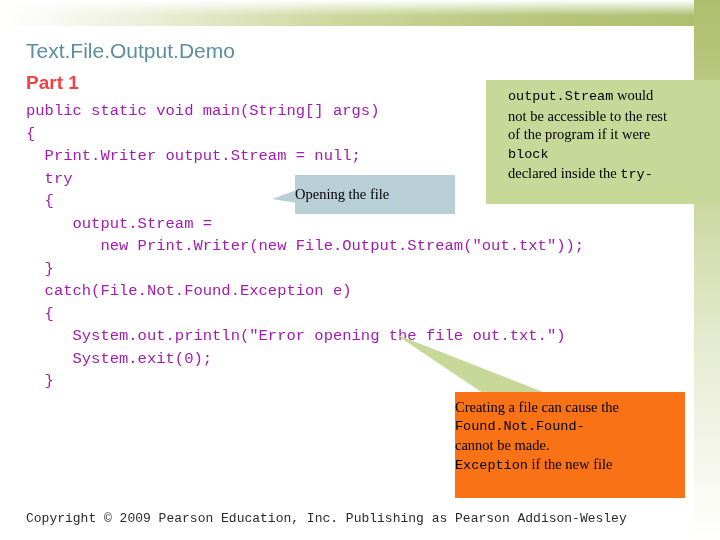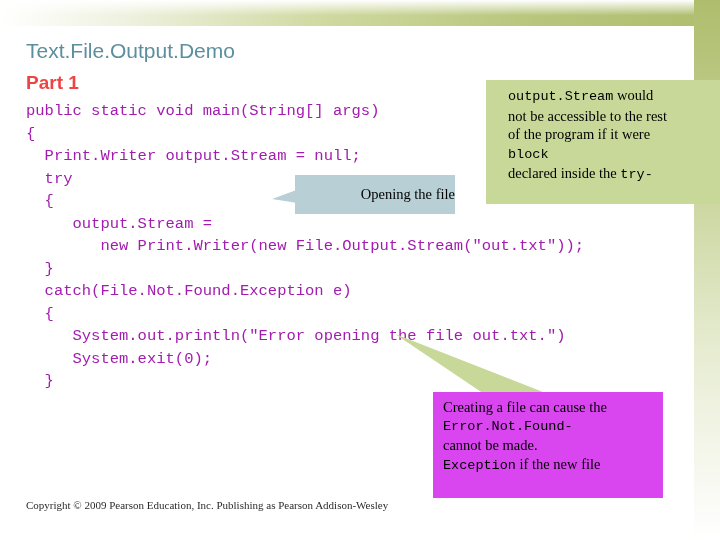--- a/index.html
+++ b/index.html
@@ -82,21 +82,21 @@
     left: 295px;
     top: 175px;
     width: 160px;
     height: 39px;
     background: #b9cfd6;
     color: #000000;
     font-family: "Liberation Serif", serif;
     font-size: 14.5px;
     display: flex;
     align-items: center;
-    justify-content: flex-end;
+    justify-content: flex-start;
     z-index: 5;
   }
   
   .callout-right {
     position: absolute;
     left: 486px;
     top: 80px;
     width: 244px;
     height: 124px;
     background: #c8d898;
@@ -108,47 +108,47 @@
     box-sizing: border-box;
     z-index: 5;
   }
   .callout-right .mono {
     font-family: "Liberation Mono", monospace;
     font-size: 13.5px;
   }
   
   .callout-bottom {
     position: absolute;
-    left: 433px;
+    left: 455px;
     top: 392px;
     width: 230px;
     height: 106px;
-    background: #d946ef;
+    background: #f97316;
     color: #000000;
     font-family: "Liberation Serif", serif;
     font-size: 14.5px;
     line-height: 19px;
-    padding: 6px 8px 6px 10px;
+    padding: 6px 8px 6px 0;
     box-sizing: border-box;
     z-index: 5;
   }
   .callout-bottom .mono {
     font-family: "Liberation Mono", monospace;
     font-size: 13.5px;
   }
   .pointer {
     position: absolute;
     z-index: 4;
   }
   .footer {
     position: absolute;
     left: 26px;
-    top: 499px;
-    font-family: Liberation Serif, serif;
-    font-size: 11px;
+    top: 511px;
+    font-family: Liberation Mono, monospace;
+    font-size: 13px;
     color: #2b2b2b;
     white-space: nowrap;
   }
 </style>
 </head>
 <body>
 
 <div id="slide">
 
   <div class="top-band">
@@ -194,21 +194,21 @@
       <span>declared inside the </span><span class="mono">try-</span>
     </div>
   </div>
 
   <svg class="pointer" style="left:395px; top:330px; width:150px; height:80px;" viewBox="0 0 150 80">
     <polygon points="0,4 148,62 110,78" fill="#c8d898"></polygon>
   </svg>
 
   <div class="callout-bottom">
     <div>Creating a file can cause the</div>
-    <div class="mono">Error.Not.Found-</div>
+    <div class="mono">Found.Not.Found-</div>
     <div>cannot be made.</div>
     <div>
       <span class="mono">Exception</span><span> if the new file</span>
     </div>
   </div>
 
   <div class="footer">Copyright © 2009 Pearson Education, Inc. Publishing as Pearson Addison-Wesley</div>
 
 </div>
 

